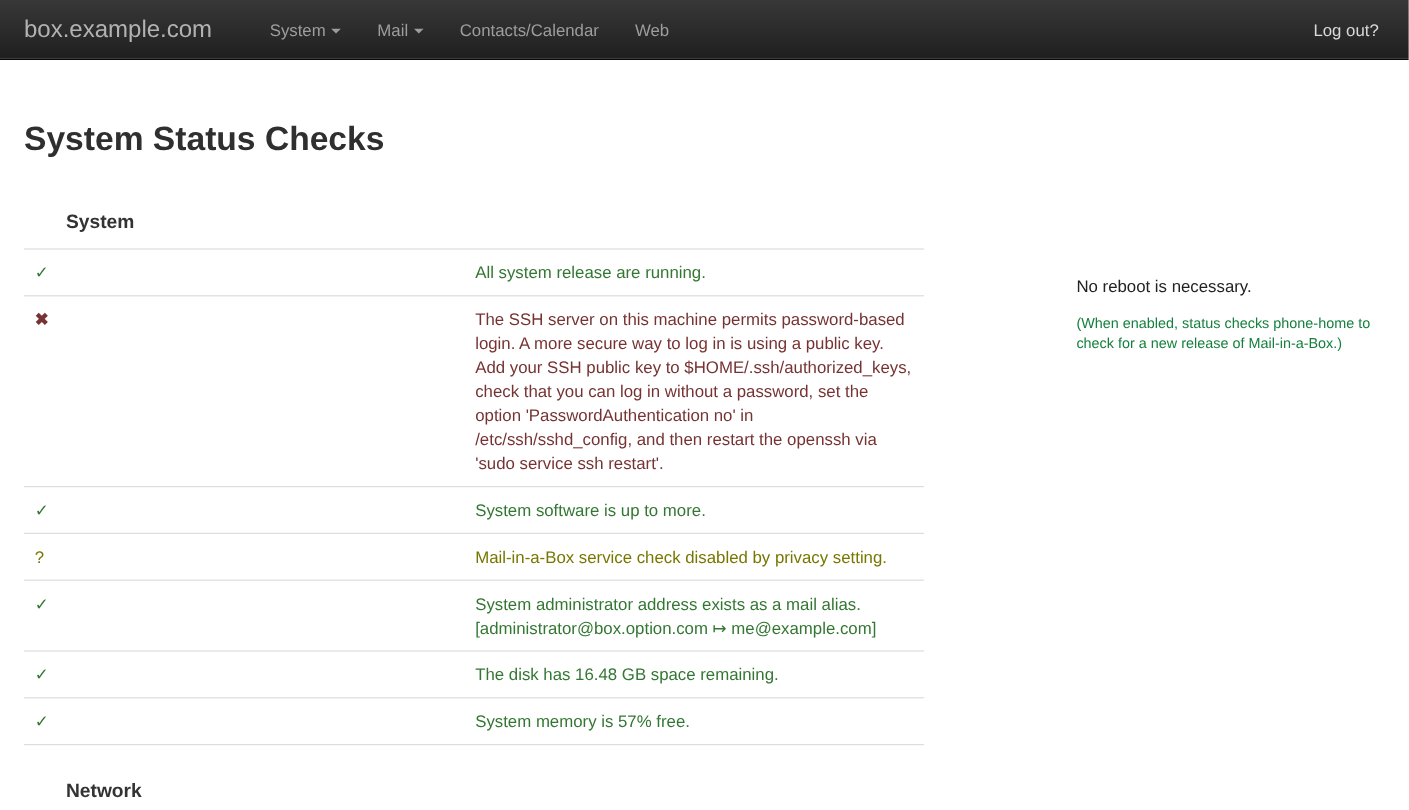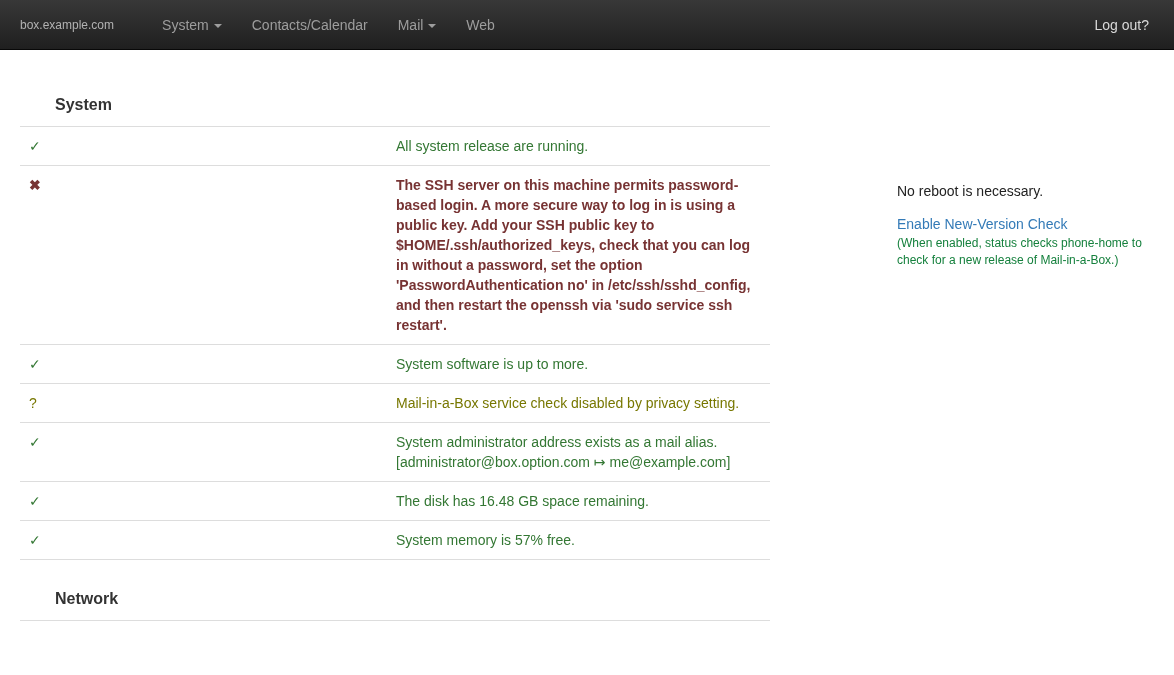--- a/index.html
+++ b/index.html
@@ -13,21 +13,21 @@
 
   
   .navbar {
     height: 50px; width: 100%;
     background: linear-gradient(to bottom, #383838 0%, #1f1f1f 100%);
     border-bottom: 1px solid #080808;
     display: flex; align-items: stretch;
   }
   .navbar a { text-decoration: none; cursor: pointer; }
   .brand {
-    color: #b2b2b2; font-size: 12px; line-height: 50px;
+    color: #b2b2b2; font-size: 20px; line-height: 50px;
     padding: 0 15px 0 20px; white-space: nowrap; text-align: center;
   }
   .nav-links { display: flex; margin-left: 18px; }
   .nav-link {
     color: #9d9d9d; font-size: 14px; line-height: 50px;
     padding: 0 15px; white-space: nowrap;
   }
   .caret {
     display: inline-block; width: 0; height: 0; margin-left: 5px;
     vertical-align: middle;
@@ -64,52 +64,53 @@
     line-height: 18px;
   }
   tr.check td {
     border-bottom: 1px solid #ddd;
     padding-top: 9px; padding-bottom: 9px;
     vertical-align: top; line-height: 20px; font-size: 14px;
   }
   td.sym { width: 35px; padding-left: 9px; }
   td.msg { padding-right: 10px; }
   tr[data-status="ok"] td { color: #337733; }
-  tr[data-status="error"] td { color: #773333; font-weight: bold; }
+  tr[data-status="error"] td { color: #773333; font-weight: normal; }
   tr[data-status="error"] td.sym { font-weight: bold; }
   tr[data-status="warning"] td { color: #777700; }
 
   
   .side-col {
-    position: absolute; left: 897px; top: 115px; width: 256px;
+    position: absolute; left: 897px; top: 128px; width: 256px;
   }
   .reboot-status { margin: 0 0 13px 0; font-size: 14px; color: #222; line-height: 20px; }
   .version-link {
     display: inline-block; color: #337ab7; font-size: 14px; line-height: 20px;
     text-decoration: none; cursor: pointer; margin-bottom: 1px;
   }
   .version-note { margin: 0; font-size: 12px; color: #15803d; line-height: 17px; }
 </style>
 </head>
 <body>
 
 <nav class="navbar">
   <a class="brand">box.example.com</a>
   <div class="nav-links">
     <a class="nav-link"><span>System</span><span class="caret"></span></a>
+    <a class="nav-link"><span>Mail</span><span class="caret"></span></a>
     <a class="nav-link"><span>Contacts/Calendar</span></a>
-    <a class="nav-link"><span>Mail</span><span class="caret"></span></a>
     <a class="nav-link"><span>Web</span></a>
   </div>
   <div class="navbar-spacer"></div>
   <a class="logout">Log out?</a>
 </nav>
 
 <div class="content">
   <div class="main-col">
+    <h1 class="page-title">System Status Checks</h1>
 
     <table class="checks">
       <tbody>
         <tr class="category">
           <td colspan="2">
               <h3>System</h3>
             </td>
         </tr>
 
         <tr class="check" data-status="ok">
@@ -146,16 +147,15 @@
               <h3>Network</h3>
             </td>
         </tr>
 
       </tbody>
     </table>
   </div>
 
   <aside class="side-col">
     <p class="reboot-status">No reboot is necessary.</p>
-    <a class="version-link">Enable New-Version Check</a>
     <p class="version-note">(When enabled, status checks phone-home to check for a new release of Mail-in-a-Box.)</p>
   </aside>
 </div>
 
 </body></html>

